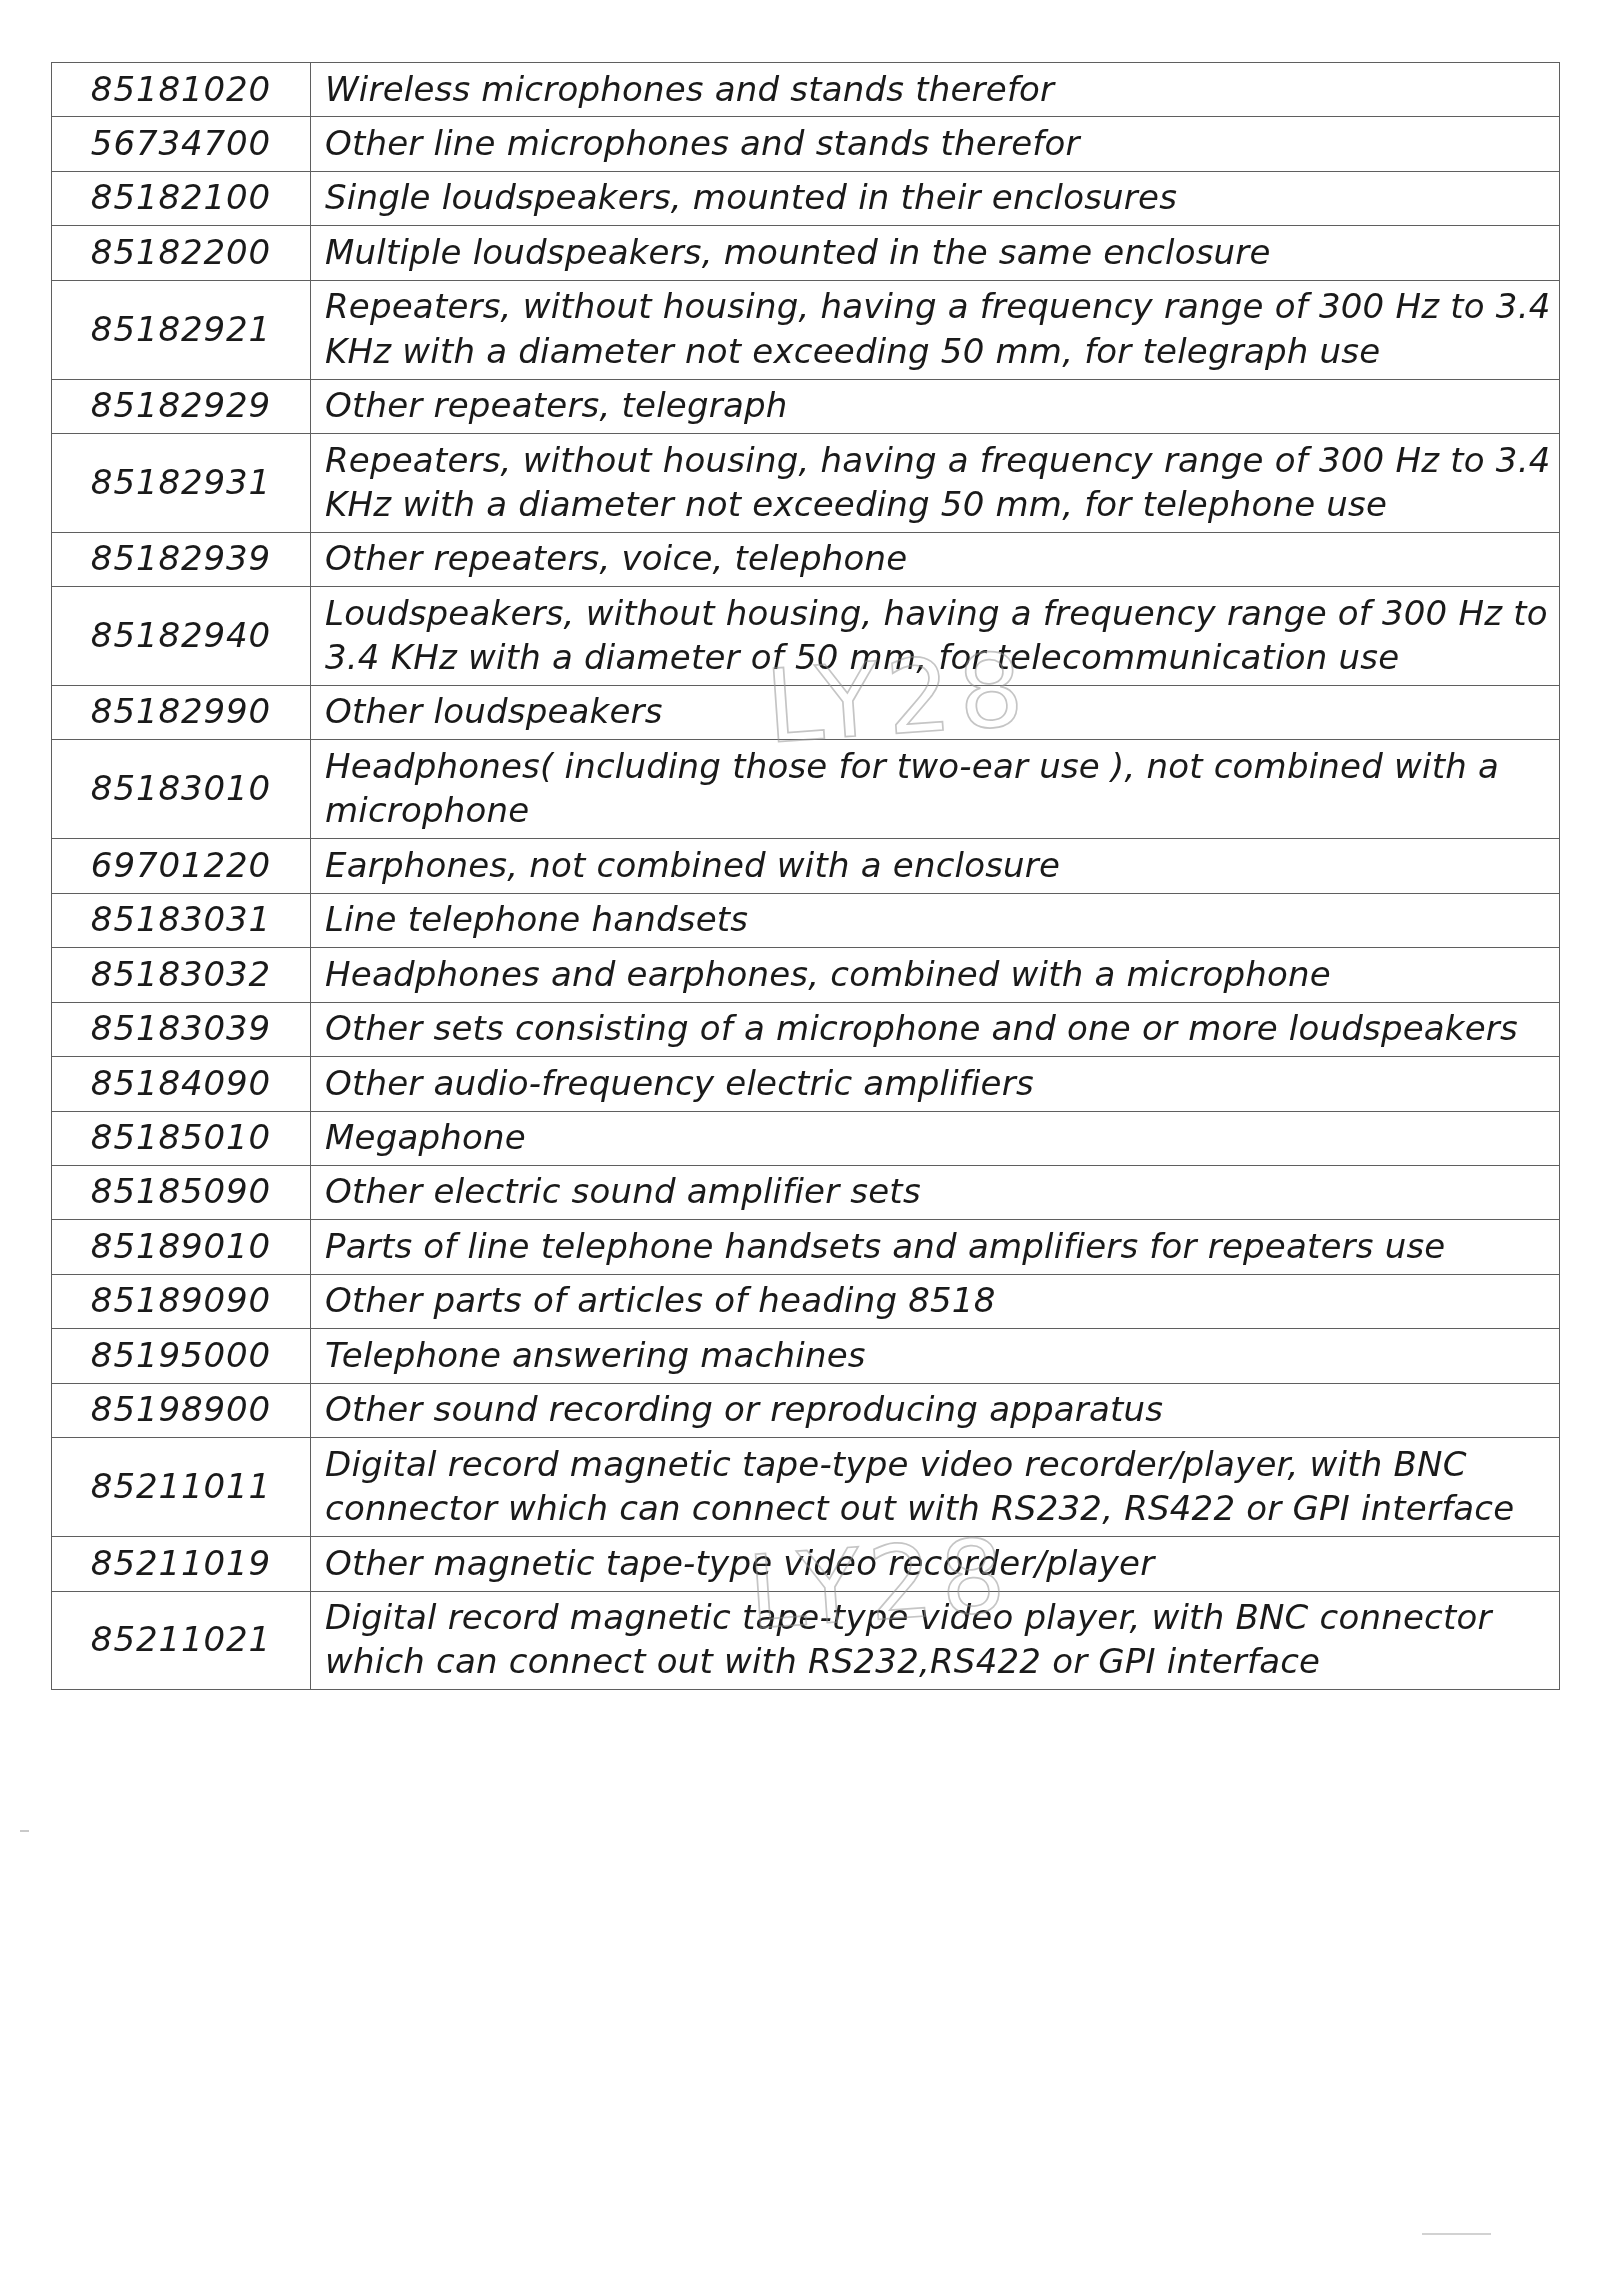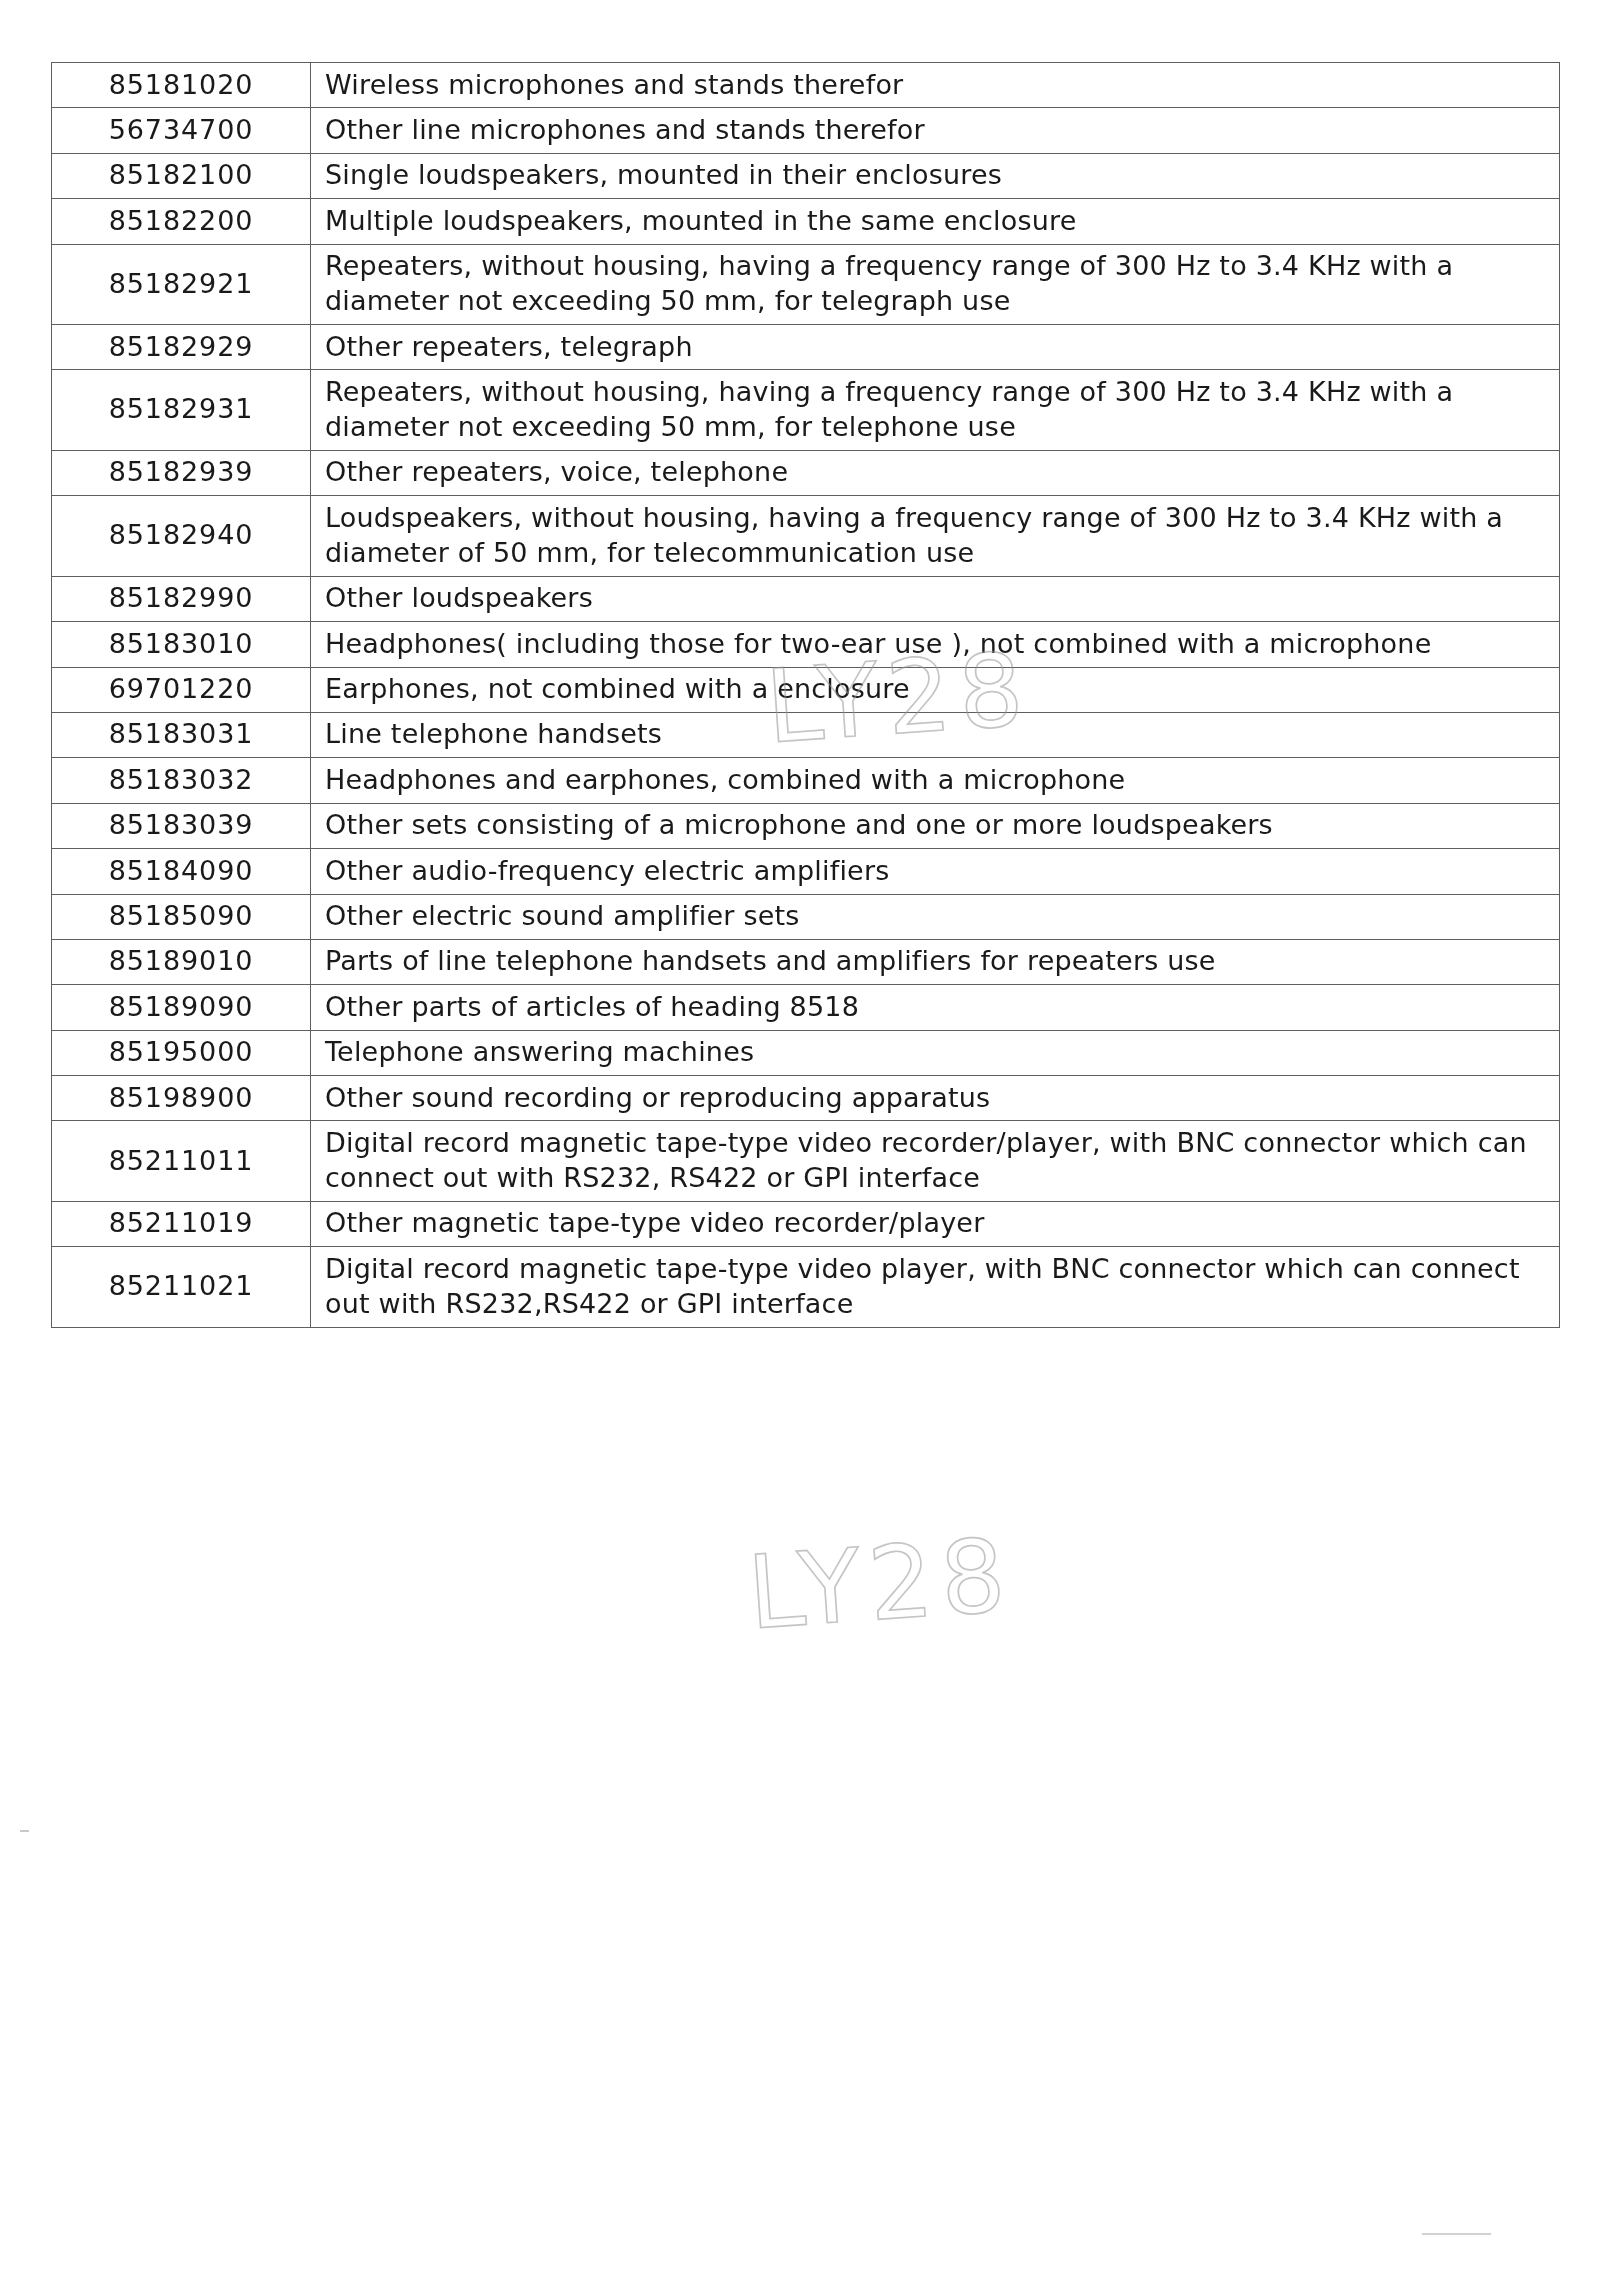--- a/index.html
+++ b/index.html
@@ -38,25 +38,26 @@
   }
   table.hs {
     border-collapse: collapse;
     width: 1508px;
     table-layout: fixed;
   }
   table.hs col.c1 { width: 259px; }
   table.hs col.c2 { width: 1249px; }
   table.hs td {
     border: 1.7px solid #5f5f5f;
-    font-size: 27px;
+    font-size: 34px;
     line-height: 1.30;
     padding: 3.5px 5.8px 5.8px 5.8px;
     vertical-align: middle;
     letter-spacing: 0.2px;
+    font-style: italic;
   }
   table.hs td.code {
     text-align: center;
     white-space: nowrap;
     letter-spacing: 0.9px;
   }
   table.hs td.desc {
     text-align: left;
     padding-left: 14px;
   }
@@ -162,20 +163,24 @@
           </tr>
           <tr>
             <td class="code">85183039</td>
             <td class="desc">Other sets consisting of a microphone and one or more loudspeakers</td>
           </tr>
           <tr>
             <td class="code">85184090</td>
             <td class="desc">Other audio-frequency electric amplifiers</td>
           </tr>
           <tr>
+            <td class="code">85185010</td>
+            <td class="desc">Megaphone</td>
+          </tr>
+          <tr>
             <td class="code">85185090</td>
             <td class="desc">Other electric sound amplifier sets</td>
           </tr>
           <tr>
             <td class="code">85189010</td>
             <td class="desc">Parts of line telephone handsets and amplifiers for repeaters use</td>
           </tr>
           <tr>
             <td class="code">85189090</td>
             <td class="desc">Other parts of articles of heading 8518</td>

